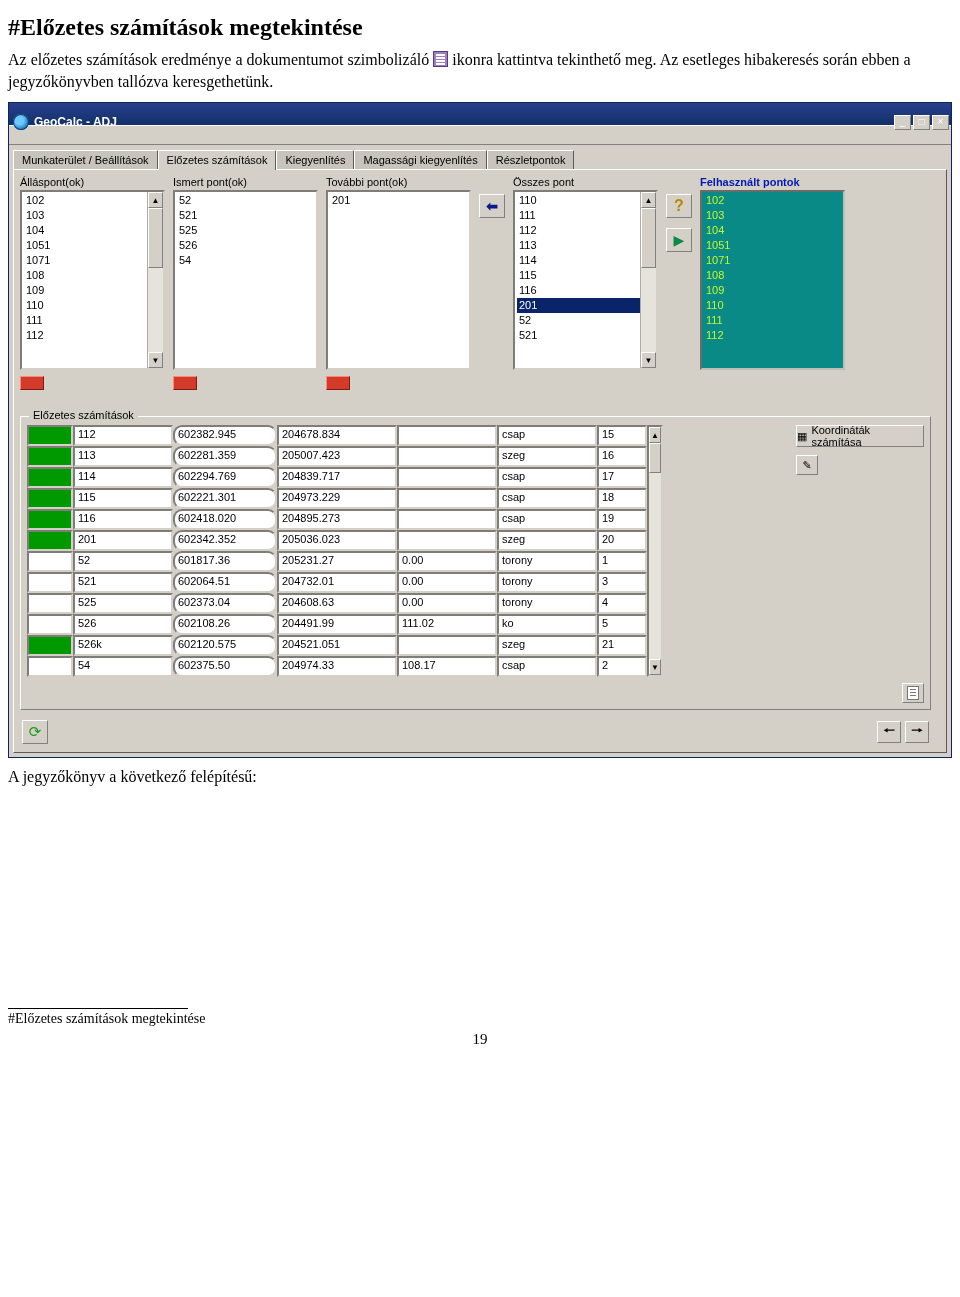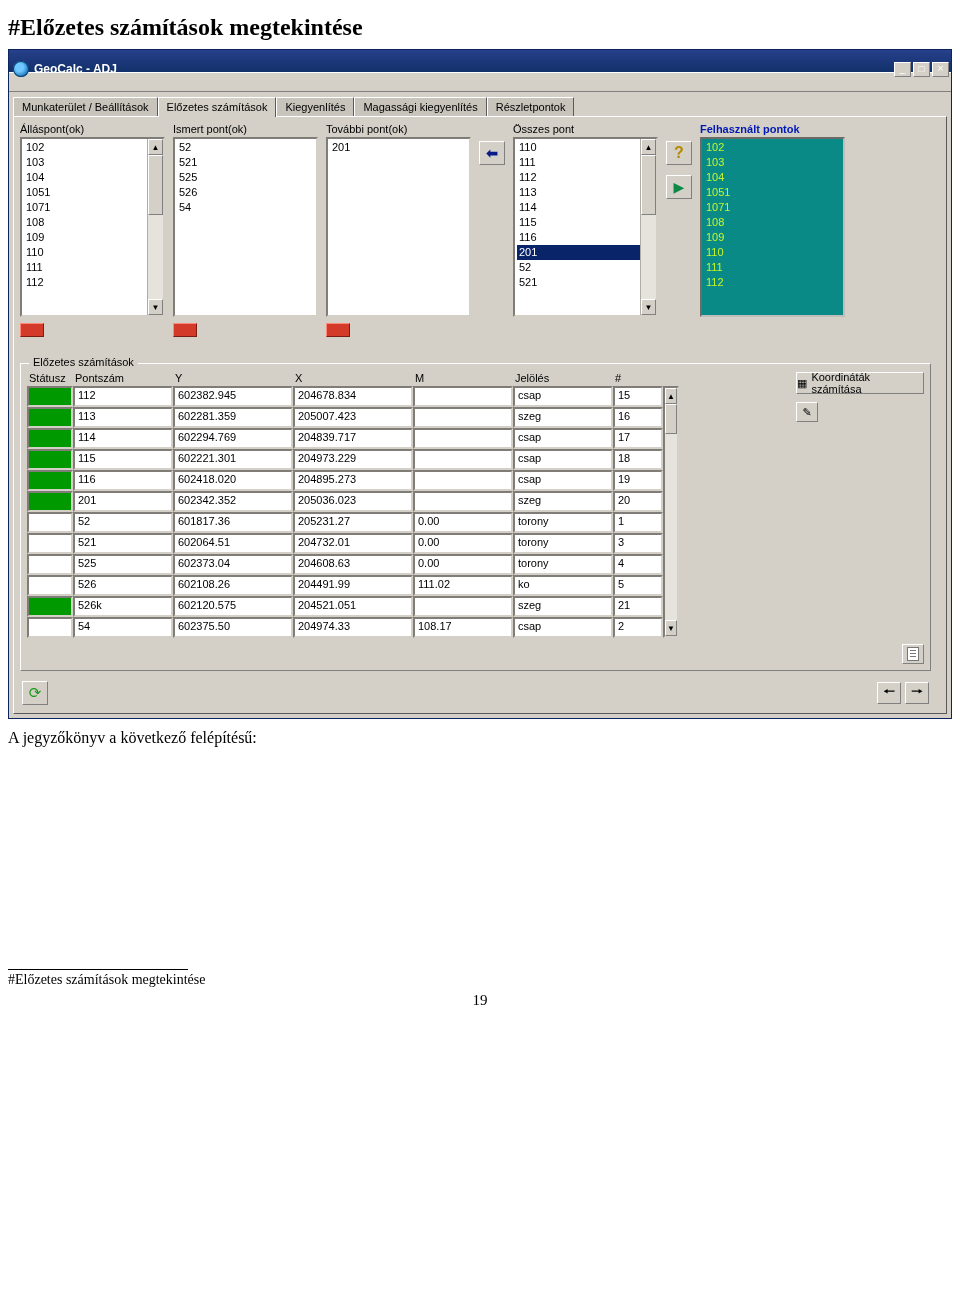--- a/index.html
+++ b/index.html
@@ -60,21 +60,21 @@
   .headers span:nth-child(1){width:46px;}
   .headers span:nth-child(2){width:100px;}
   .headers span:nth-child(3){width:120px;}
   .headers span:nth-child(4){width:120px;}
   .headers span:nth-child(5){width:100px;}
   .headers span:nth-child(6){width:100px;}
   .headers span:nth-child(7){width:50px;}
   .gridbody { position:relative; }
   .row { display:flex; height:21px; }
   .cell { background:#fff; border:2px inset #d4d0c8; font-size:11px; padding:1px 3px; overflow:hidden; white-space:nowrap; }
-  .c-st{width:46px;} .c-pt{width:100px;} .c-y{width:120px;} .c-x{width:120px;} .c-m{width:100px;} .c-j{width:100px;} .c-n{width:50px;}
+  .c-st{width:46px;} .c-pt{width:100px;} .c-y{width:104px;border-radius:9px;} .c-x{width:120px;} .c-m{width:100px;} .c-j{width:100px;} .c-n{width:50px;}
   .st-green{ background:#009a00 !important; }
   .grid-scroll { width:16px; background:#e6e3dc; border:2px inset #d4d0c8; position:relative; }
   .grid-scroll .sbtn{position:absolute;left:0;right:0;height:16px;background:#d4d0c8;border:1px solid #808080;border-top-color:#fff;border-left-color:#fff;display:flex;align-items:center;justify-content:center;font-size:8px;}
   .grid-scroll .sbtn.up{top:0;} .grid-scroll .sbtn.dn{bottom:0;}
   .grid-scroll .thumb{position:absolute;left:0;right:0;top:16px;height:30px;background:#d4d0c8;border:1px solid #808080;border-top-color:#fff;border-left-color:#fff;}
 
   .sidebtns { display:flex; flex-direction:column; gap:8px; }
   .wide-btn { width:128px; height:22px; background:#d4d0c8; border:1px solid #808080; border-top-color:#fff; border-left-color:#fff; font-size:11px; display:flex; align-items:center; justify-content:center; gap:4px;}
   .tiny { width:22px; height:20px; background:#d4d0c8; border:1px solid #808080; border-top-color:#fff; border-left-color:#fff; display:flex; align-items:center; justify-content:center;}
   .docmini{ width:12px;height:14px;background:#fff;border:1px solid #777;position:relative;}
@@ -87,20 +87,23 @@
 
   .footer { margin-top:220px; font-family:"Times New Roman",serif; font-size:14px; }
   .footer hr{ width:180px; border:none; border-top:1px solid #000; margin-bottom:2px;}
   .footer .pg{ text-align:center; font-size:15px; margin-top:4px;}
 </style>
 </head>
 <body>
 
 <div class="doc">
   <h1><span>#</span><span>Előzetes számítások megtekintése</span></h1>
+  <p>
+    <span>Az előzetes számítások eredménye a dokumentumot szimbolizáló </span><span class="doc-icon"></span><span> ikonra kattintva tekinthető meg. Az esetleges hibakeresés során ebben a jegyzőkönyvben tallózva keresgethetünk.</span>
+  </p>
 
   <div class="win">
     <div class="titlebar">
       <div class="app-icon"></div>
       <div class="title">GeoCalc - ADJ</div>
       <div class="winbtns">
         <div class="winbtn">_</div>
         <div class="winbtn">□</div>
         <div class="winbtn">×</div>
       </div>
@@ -221,29 +224,20 @@
               </ul>
             <div class="scroll" style="background:#0a8a86;border-left:none;"></div>
           </div>
         </div>
       </div>
 
       <div class="group">
         <div class="group-title">Előzetes számítások</div>
         <div class="grid-wrap">
           <div class="grid-area">
-            <div class="headers">
-              <span>Státusz</span>
-              <span>Pontszám</span>
-              <span>Y</span>
-              <span>X</span>
-              <span>M</span>
-              <span>Jelölés</span>
-              <span>#</span>
-            </div>
             <div style="display:flex;">
               <div class="gridbody" id="gridbody">
                   <div class="row">
                     <div class="cell c-st st-green"></div>
                     <div class="cell c-pt">112</div>
                     <div class="cell c-y">602382.945</div>
                     <div class="cell c-x">204678.834</div>
                     <div class="cell c-m"></div>
                     <div class="cell c-j">csap</div>
                     <div class="cell c-n">15</div>

